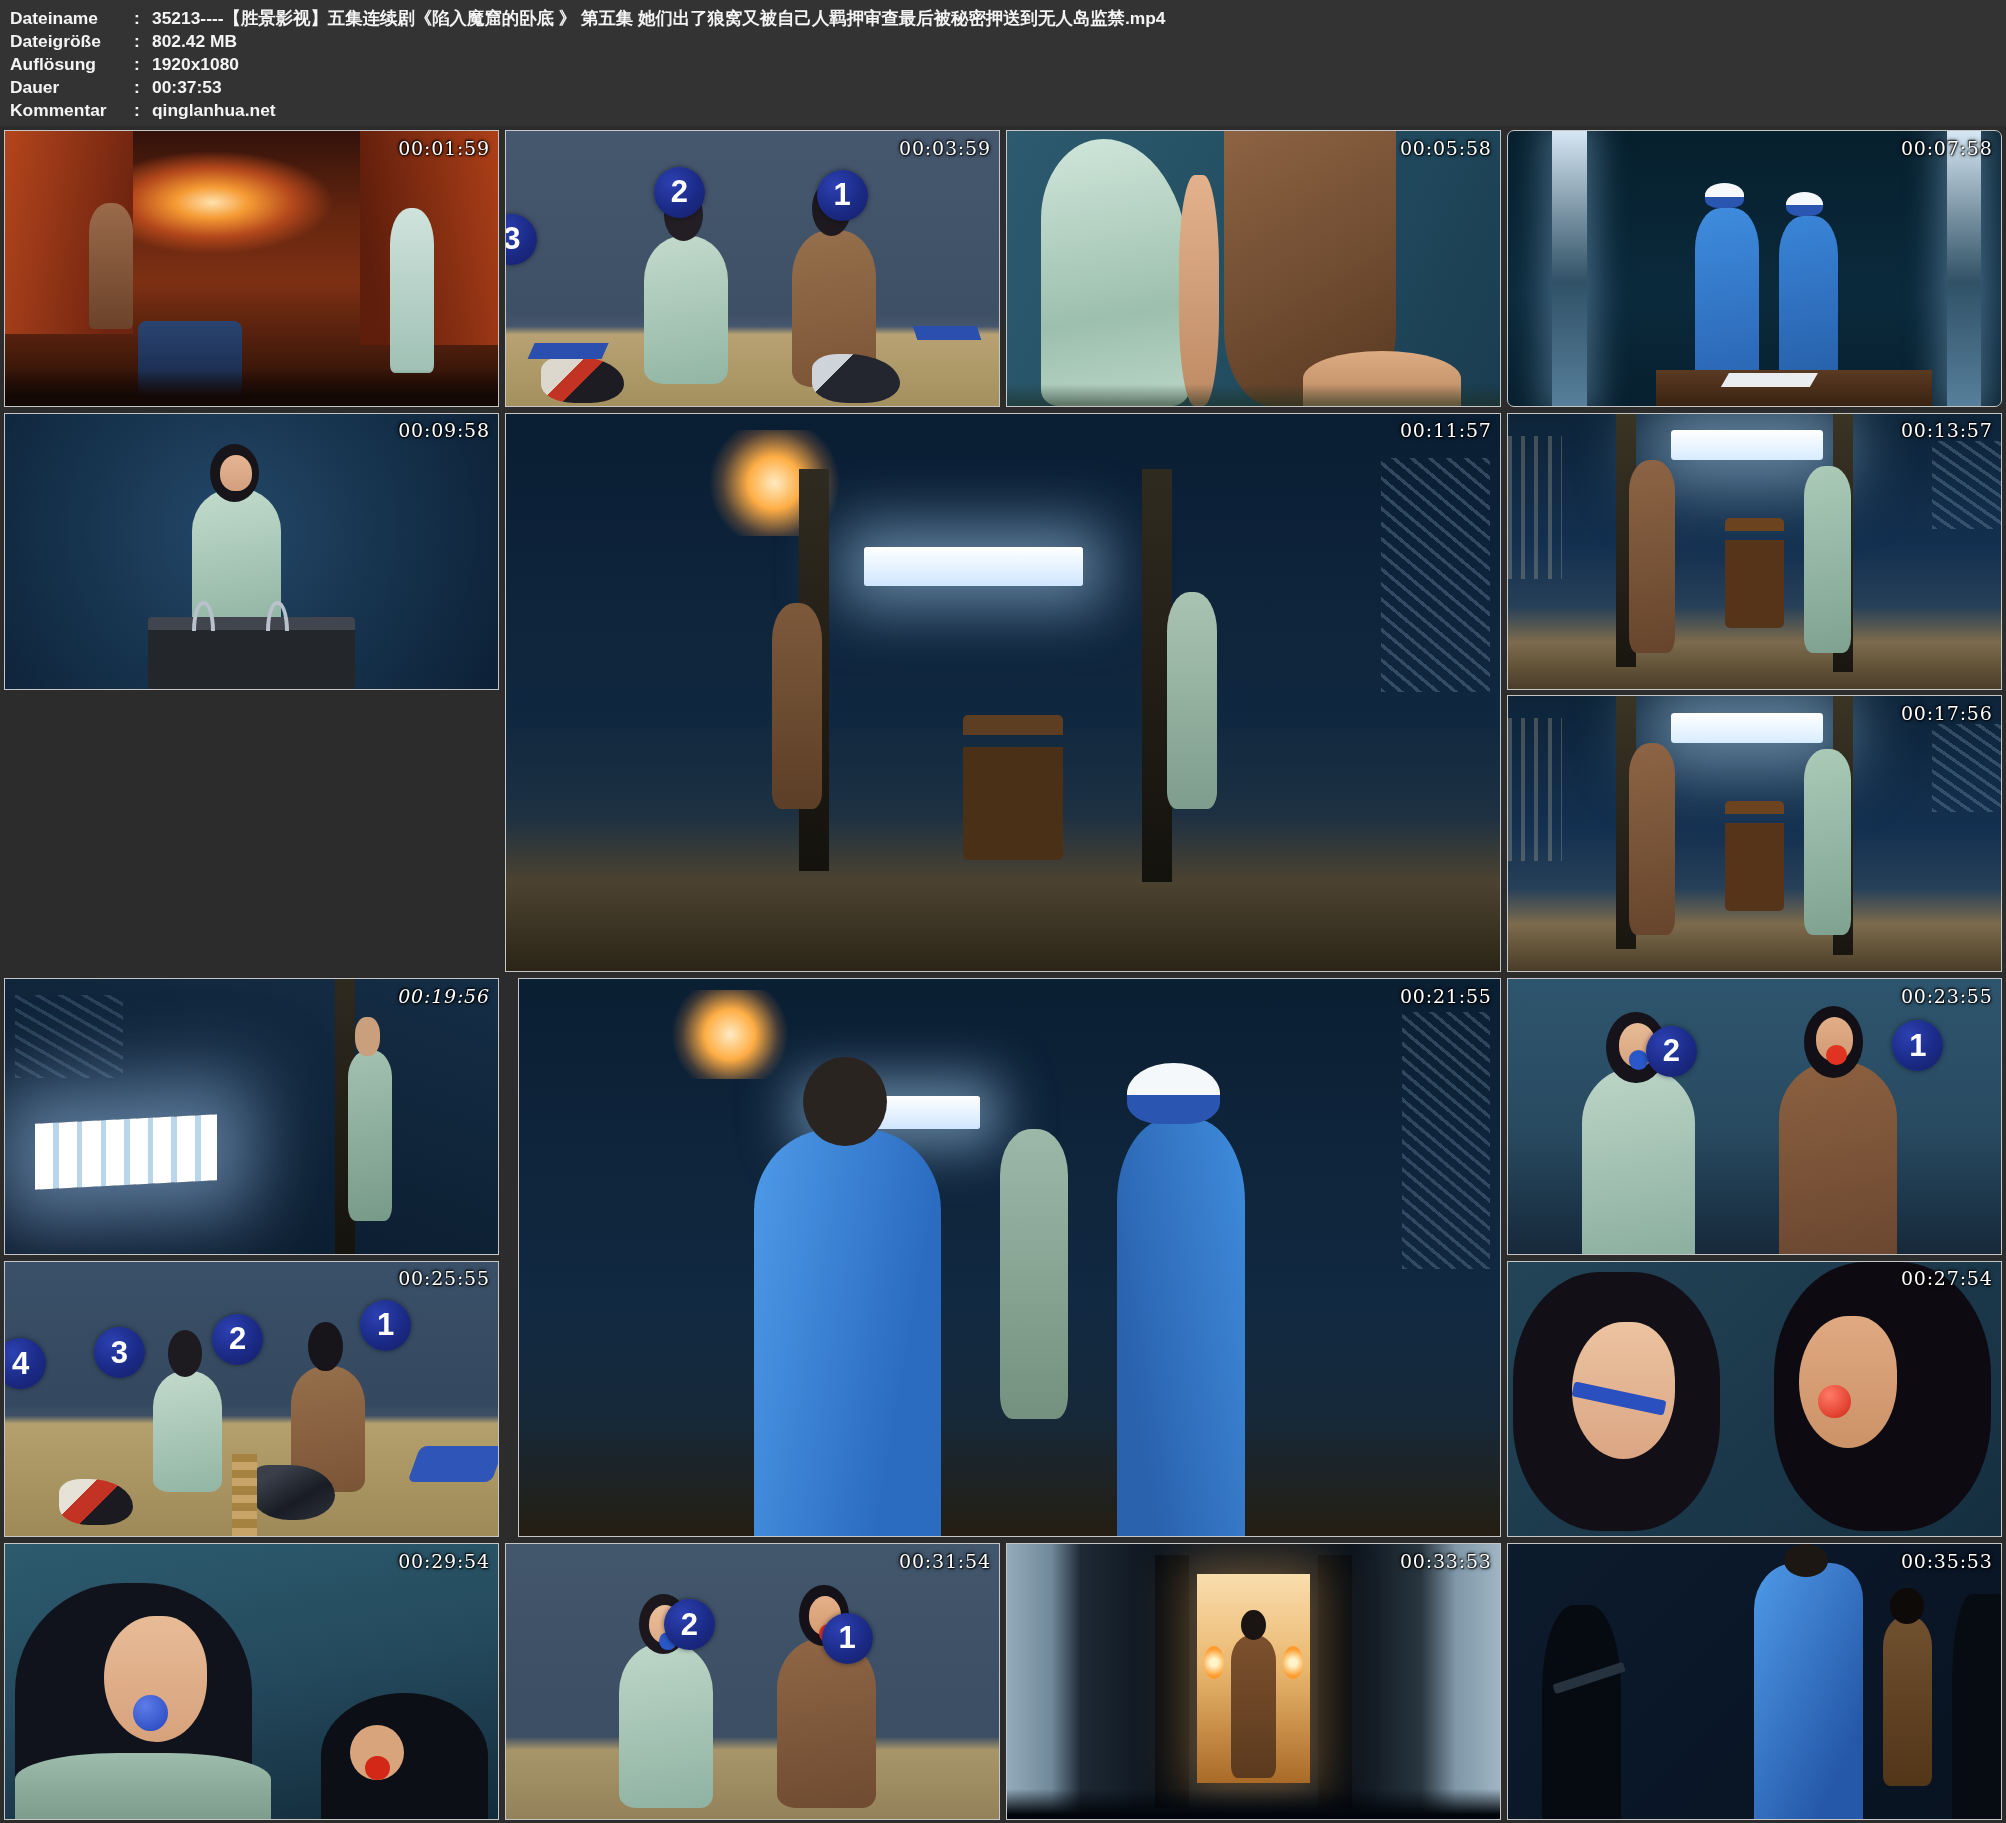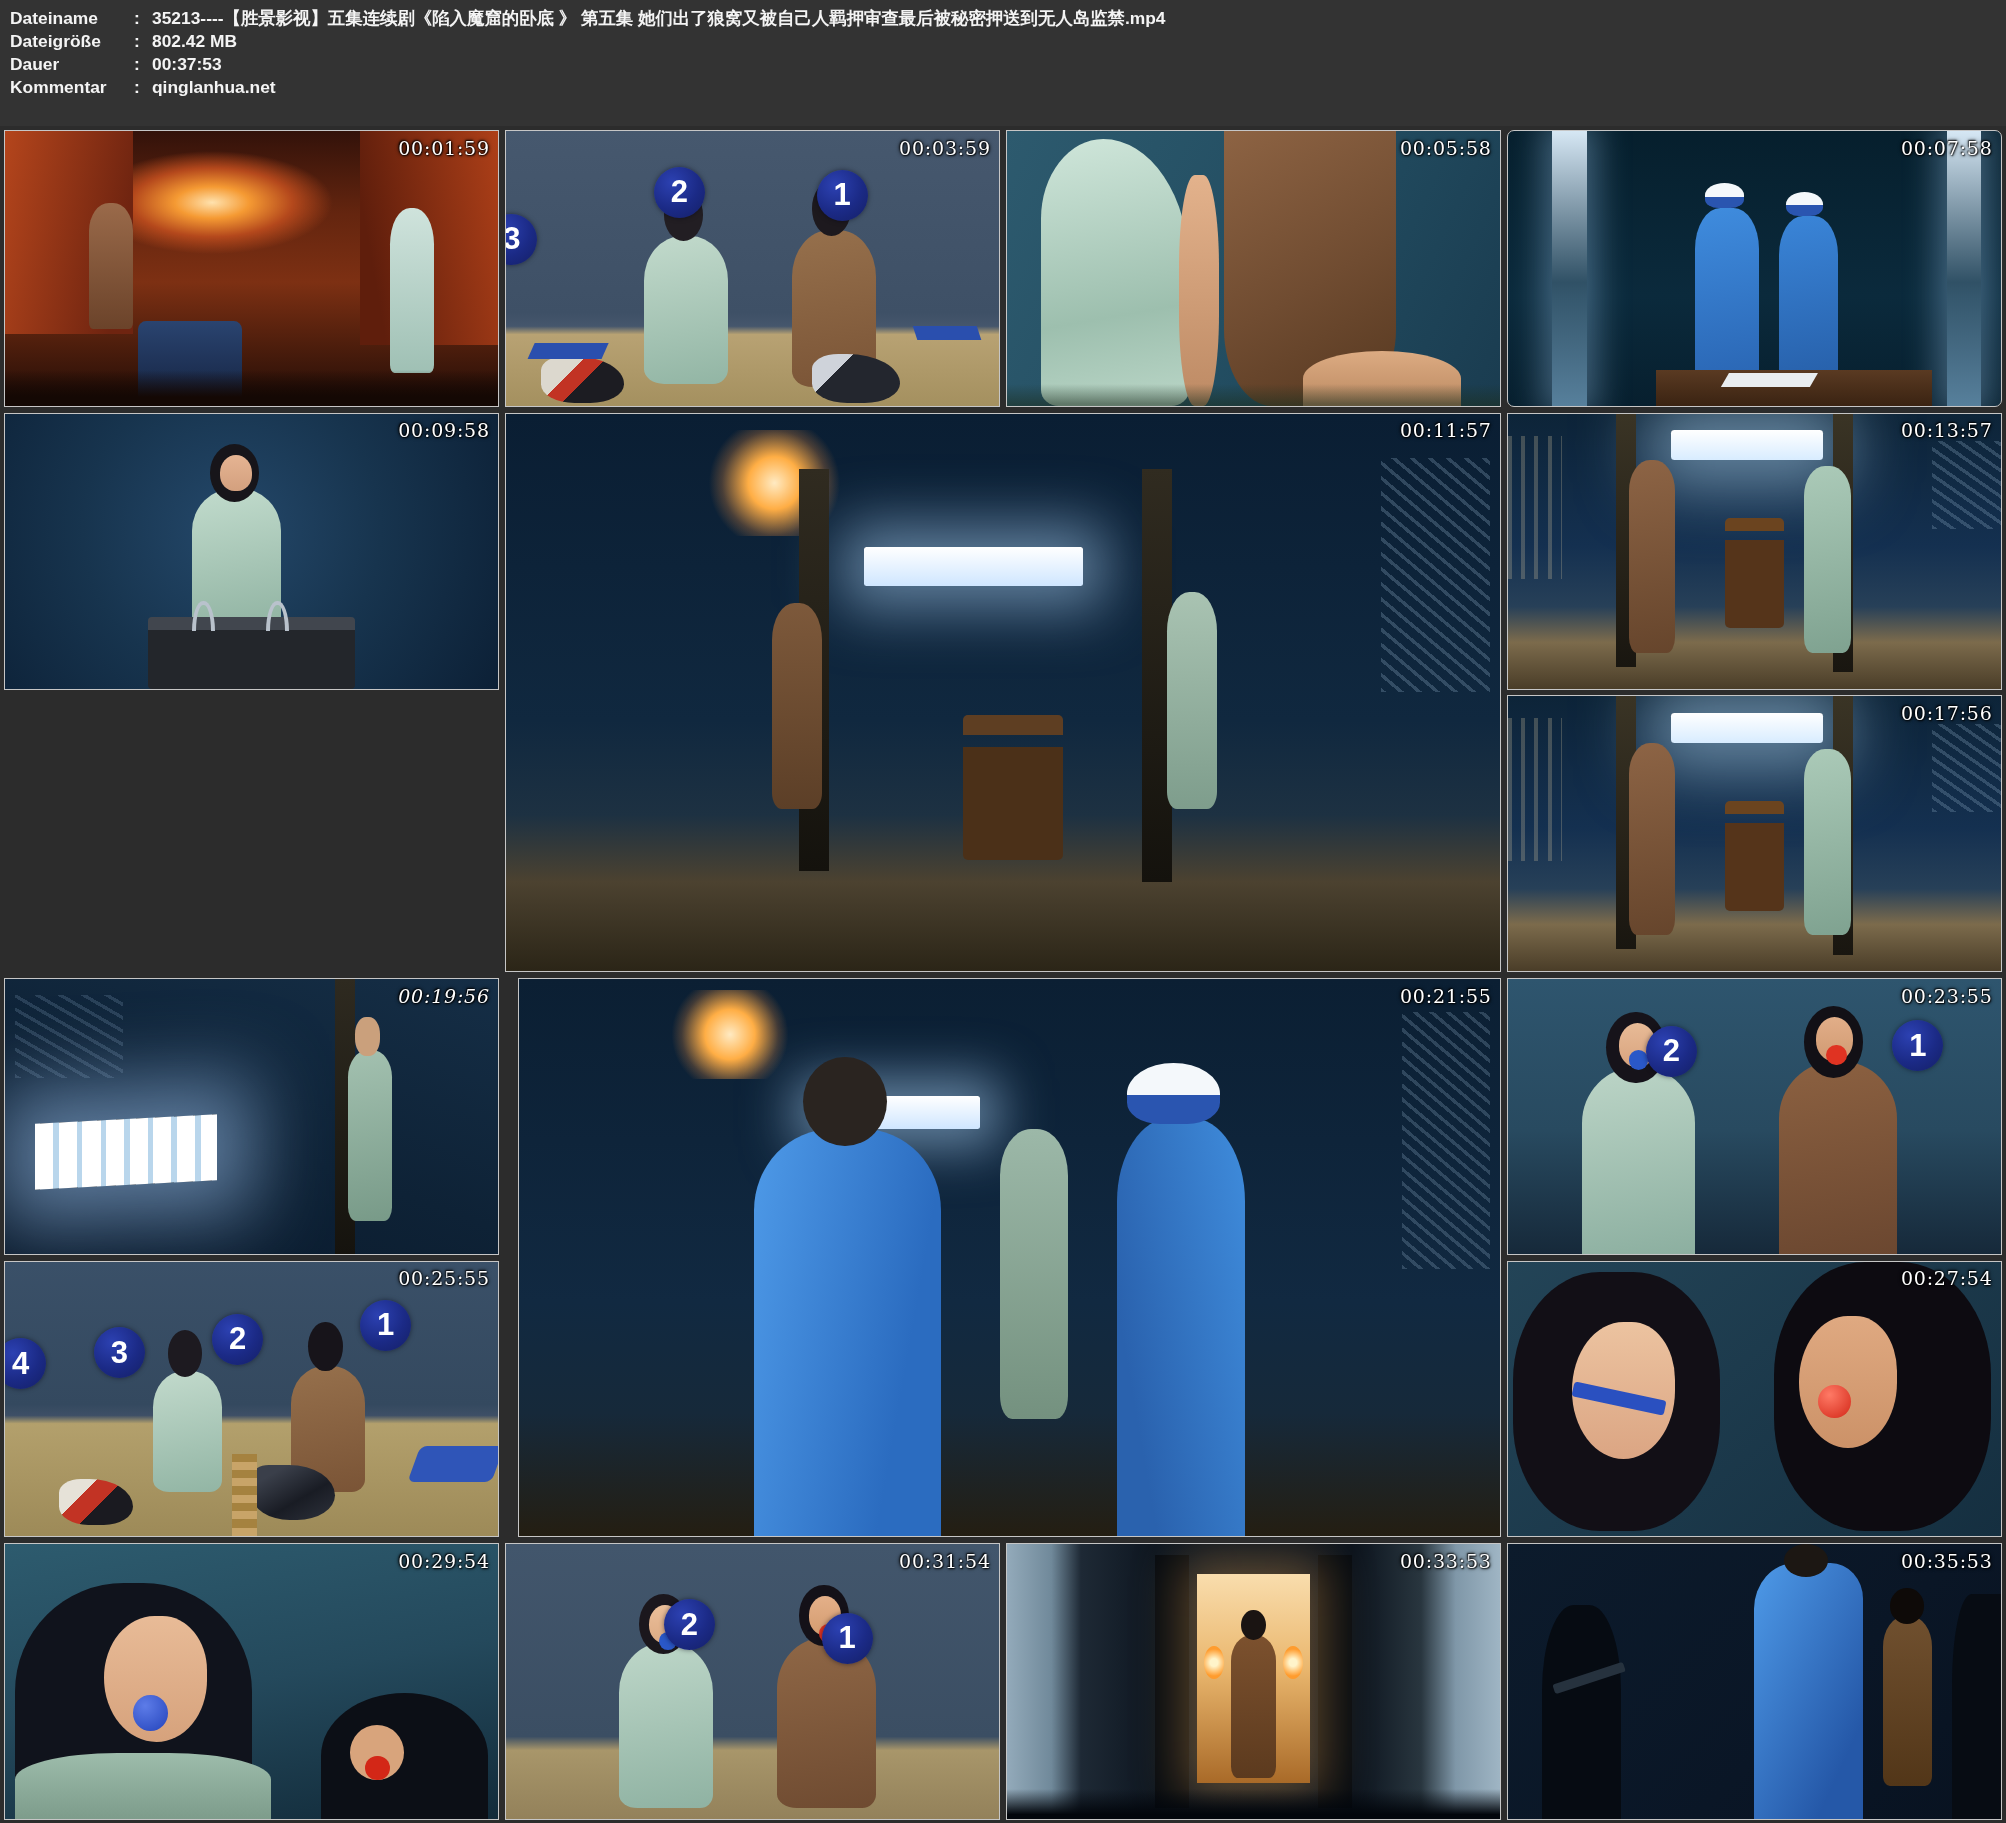--- a/index.html
+++ b/index.html
@@ -189,20 +189,23 @@
 <body>
 
 <div class="hdr">
   <div class="hrow">
     <span class="hlabel">Dateiname</span><span class="hsep">:</span><span>35213----【胜景影视】五集连续剧《陷入魔窟的卧底 》 第五集 她们出了狼窝又被自己人羁押审查最后被秘密押送到无人岛监禁.mp4</span>
   </div>
   <div class="hrow">
     <span class="hlabel">Dateigröße</span><span class="hsep">:</span><span>802.42 MB</span>
   </div>
   <div class="hrow">
+    <span class="hlabel">Auflösung</span><span class="hsep">:</span><span>1920x1080</span>
+  </div>
+  <div class="hrow">
     <span class="hlabel">Dauer</span><span class="hsep">:</span><span>00:37:53</span>
   </div>
   <div class="hrow">
     <span class="hlabel">Kommentar</span><span class="hsep">:</span><span>qinglanhua.net</span>
   </div>
 </div>
 
 <div class="grid">
     <div class="thumb scene-orange-room" style="grid-area: 1 / 1 / span 1 / span 1; text-decoration: underline;">
       <div class="p p1"></div>

